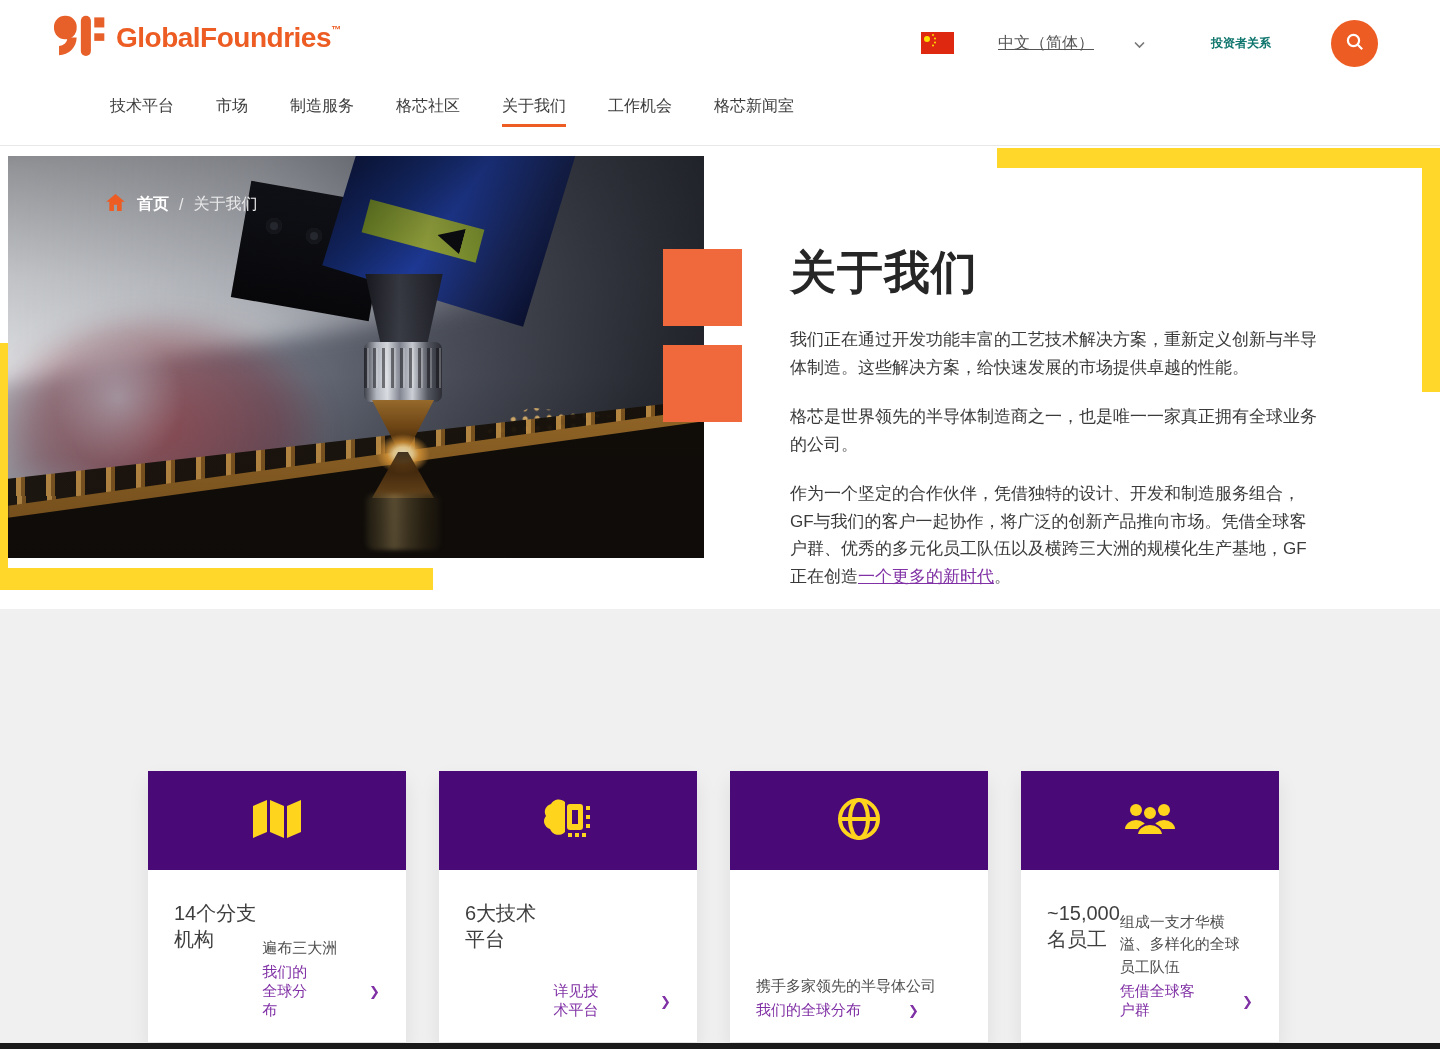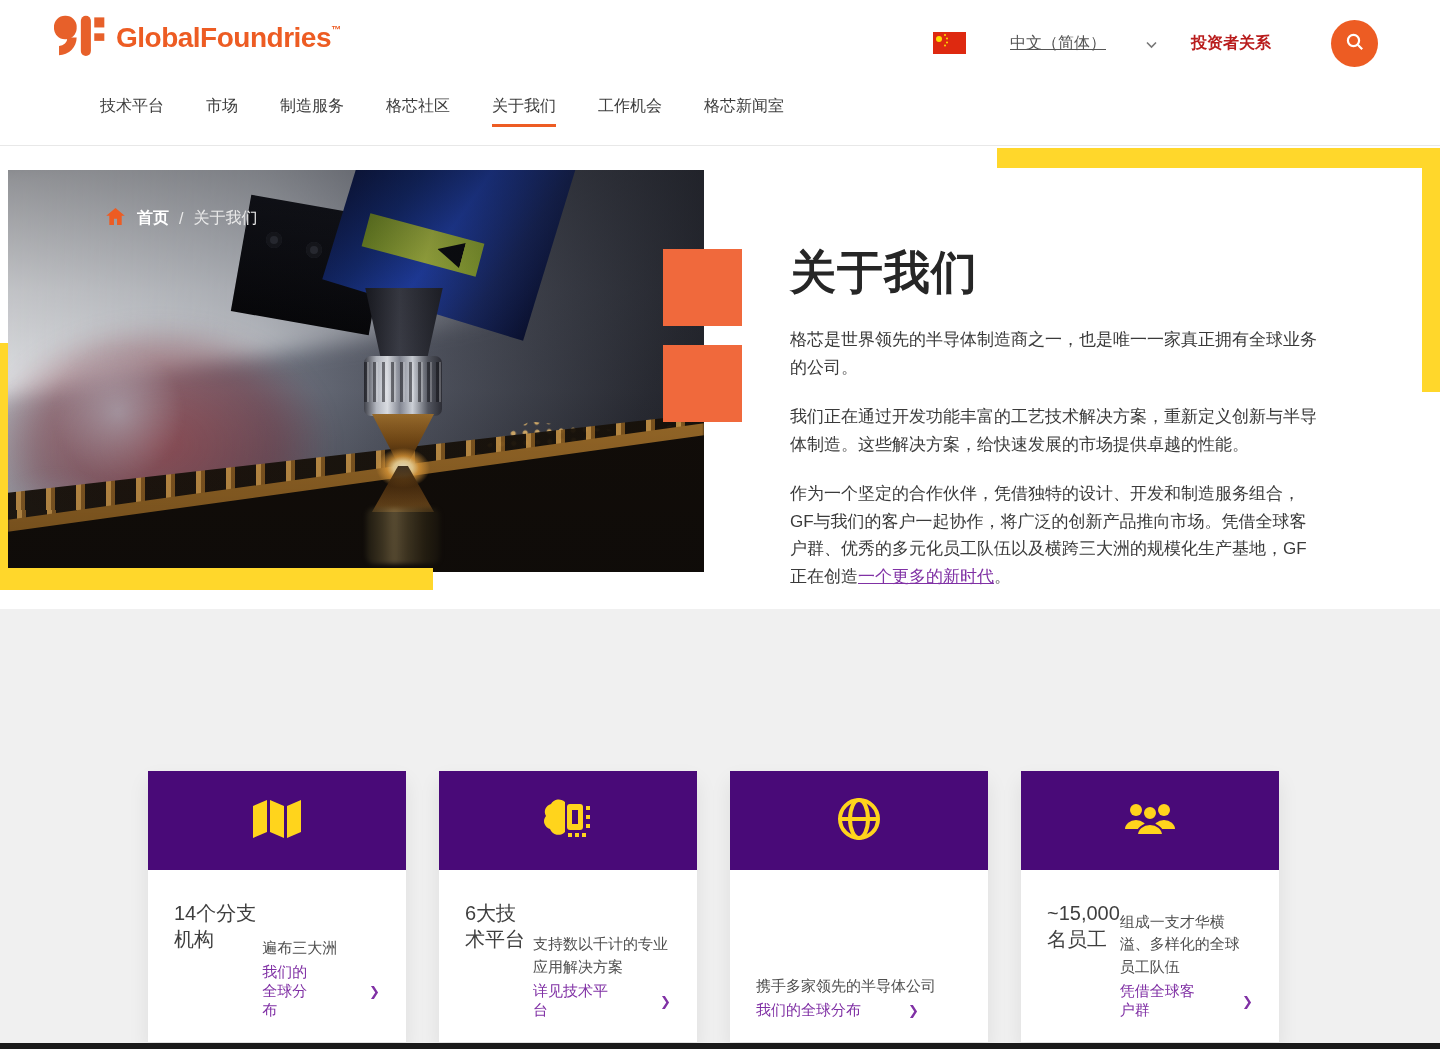--- a/index.html
+++ b/index.html
@@ -13,37 +13,37 @@
 
   
   .header{position:relative; height:146px; background:#fff; border-bottom:1px solid #e8e8e8;}
   .logo{position:absolute; left:54px; top:8px; display:flex; align-items:flex-start; cursor:pointer;}
   .logo-text{margin-left:10px; margin-top:14px; font-size:28px; font-weight:bold; color:var(--orange); letter-spacing:-0.5px;}
   .logo-tm{font-size:10px; color:var(--orange); vertical-align:14px;}
   .util{position:absolute; top:19px; right:62px; height:48px; display:flex; align-items:center;gap:34px;}
   .flag{width:33px; height:22px; margin-right:10px;}
   .lang{font-size:16px; color:#555; text-decoration:underline; cursor:pointer;}
   .chev{margin:2px 0 0 6px;}
-  .investor{font-size:16px; font-weight:bold; color:#b91c1c; cursor:pointer; text-decoration:none;}
+  .investor{margin-left:32px; font-size:12px; font-weight:bold; color:#0f766e; cursor:pointer; text-decoration:none;}
   .search-btn{margin-left:26px; width:47px; height:47px; border-radius:50%; background:var(--orange); border:none; display:flex; align-items:center; justify-content:center; cursor:pointer;}
-  .nav{position:absolute; left:100px; top:96px; display:flex;}
+  .nav{position:absolute; left:110px; top:96px; display:flex;}
   .nav a{display:block; margin-right:42px; font-size:16px; color:#3d3d3d; text-decoration:none; position:relative; cursor:pointer;}
   .nav a.active::after{content:""; position:absolute; left:0; right:0; bottom:-10px; height:3px; background:var(--orange);}
 
   
   .hero{position:relative; height:463px; background:#fff;}
   .deco{position:absolute; background:var(--yellow);}
   .deco-top{left:997px; top:2px; width:443px; height:20px;}
   .deco-right{left:1422px; top:2px; width:18px; height:244px;}
   .deco-left{left:0; top:197px; width:8px; height:247px;}
   .deco-bottom{left:0; top:422px; width:433px; height:22px;}
   .sq{position:absolute; background:var(--orange_square); z-index:4; width:79px; height:77px; left:663px;}
   .sq1{top:103px;} .sq2{top:199px;}
 
-  .hero-img{position:absolute; left:8px; top:24px; width:696px; height:402px; overflow:hidden; background:#6d28d9;}
+  .hero-img{position:absolute; left:8px; top:10px; width:696px; height:402px; overflow:hidden; background:#6d28d9;}
   .hero-img > div{position:absolute;}
   .l-base{inset:0; background:linear-gradient(116deg,#d8dade 0%,#c2c5cc 10%,#9aa0ab 26%,#757a87 42%,#585c68 56%,#41444e 70%,#2b2d35 84%,#191a20 100%);}
   .l-white{left:-60px; top:-40px; width:560px; height:230px; background:linear-gradient(100deg,rgba(248,249,251,.95),rgba(225,228,233,.8) 55%,rgba(225,228,233,0)); transform:rotate(-9deg); filter:blur(10px);}
   .l-red{left:-80px; top:110px; width:460px; height:330px; background:radial-gradient(closest-side,rgba(164,44,50,.6),rgba(130,32,44,.38) 52%,rgba(130,32,44,0) 75%); filter:blur(10px);}
   .l-bokeh-a{left:45px; top:175px; width:130px; height:135px; border-radius:50%; background:radial-gradient(closest-side,rgba(200,210,222,.55),rgba(200,210,222,0)); filter:blur(3px);}
   .l-bokeh-b{left:-30px; top:300px; width:150px; height:150px; border-radius:50%; background:radial-gradient(closest-side,rgba(180,190,205,.5),rgba(180,190,205,0)); filter:blur(4px);}
   .l-dots{left:408px; top:248px; width:290px; height:95px; background-image:radial-gradient(circle at 3px 3px,rgba(255,205,120,.95) 0 2px,rgba(255,205,120,0) 3px); background-size:12px 10px; clip-path:polygon(2% 58%,40% 2%,78% 20%,98% 8%,60% 75%,30% 98%); opacity:.9; transform:rotate(-3deg);}
   .l-spatter{left:140px; top:330px; width:250px; height:55px; background-image:radial-gradient(circle at 2px 2px,rgba(255,190,100,.8) 0 1.6px,transparent 2.6px); background-size:14px 11px; clip-path:ellipse(48% 45% at 50% 50%); opacity:.7; transform:rotate(-4deg);}
   .l-teeth{left:-20px; top:282px; width:760px; height:72px; background:repeating-linear-gradient(96deg,#d09a48 0 5px,#8a5c1e 5px 9px,#191209 9px 30px); transform:rotate(-6.5deg); opacity:.95;}
   .l-rim{inset:0; background:linear-gradient(#c8903e,#8a5c1e); clip-path:polygon(0 87%,100% 63%,100% 67%,0 91%); filter:blur(1px);}
@@ -189,22 +189,22 @@
     </div>
 
     <div class="sq sq1"></div>
     <div class="sq sq2"></div>
 
     <div class="deco deco-left"></div>
     <div class="deco deco-bottom"></div>
 
     <div class="hero-copy">
       <h1>关于我们</h1>
+      <p>我们正在通过开发功能丰富的工艺技术解决方案，重新定义创新与半导体制造。这些解决方案，给快速发展的市场提供卓越的性能。</p>
       <p>格芯是世界领先的半导体制造商之一，也是唯一一家真正拥有全球业务的公司。</p>
-      <p>我们正在通过开发功能丰富的工艺技术解决方案，重新定义创新与半导体制造。这些解决方案，给快速发展的市场提供卓越的性能。</p>
       <p><span>作为一个坚定的合作伙伴，凭借独特的设计、开发和制造服务组合，GF与我们的客户一起协作，将广泛的创新产品推向市场。凭借全球客户群、优秀的多元化员工队伍以及横跨三大洲的规模化生产基地，GF正在创造</span><a class="inline-link">一个更多的新时代</a><span>。</span></p>
     </div>
   </section>
 
   <section class="cards-section">
     <div class="cards">
 
       <div class="card">
         <div class="card-head">
           <span>
@@ -239,21 +239,20 @@
                 <rect x="45" y="28" width="4" height="4"></rect>
               <rect x="27" y="37" width="4" height="4"></rect>
                 <rect x="34" y="37" width="4" height="4"></rect>
                 <rect x="41" y="37" width="4" height="4"></rect>
             </svg>
           </span>
         </div>
         <div class="card-body">
           <div class="card-title">6大技术平台</div>
           <div class="card-bottom">
-            <div class="card-text">支持数以千计的专业应用解决方案</div>
             <a class="card-link">
                 <span>详见技术平台</span>
                 <span class="card-arrow">❯</span>
               </a>
           </div>
         </div>
       </div>
 
       <div class="card">
         <div class="card-head">

